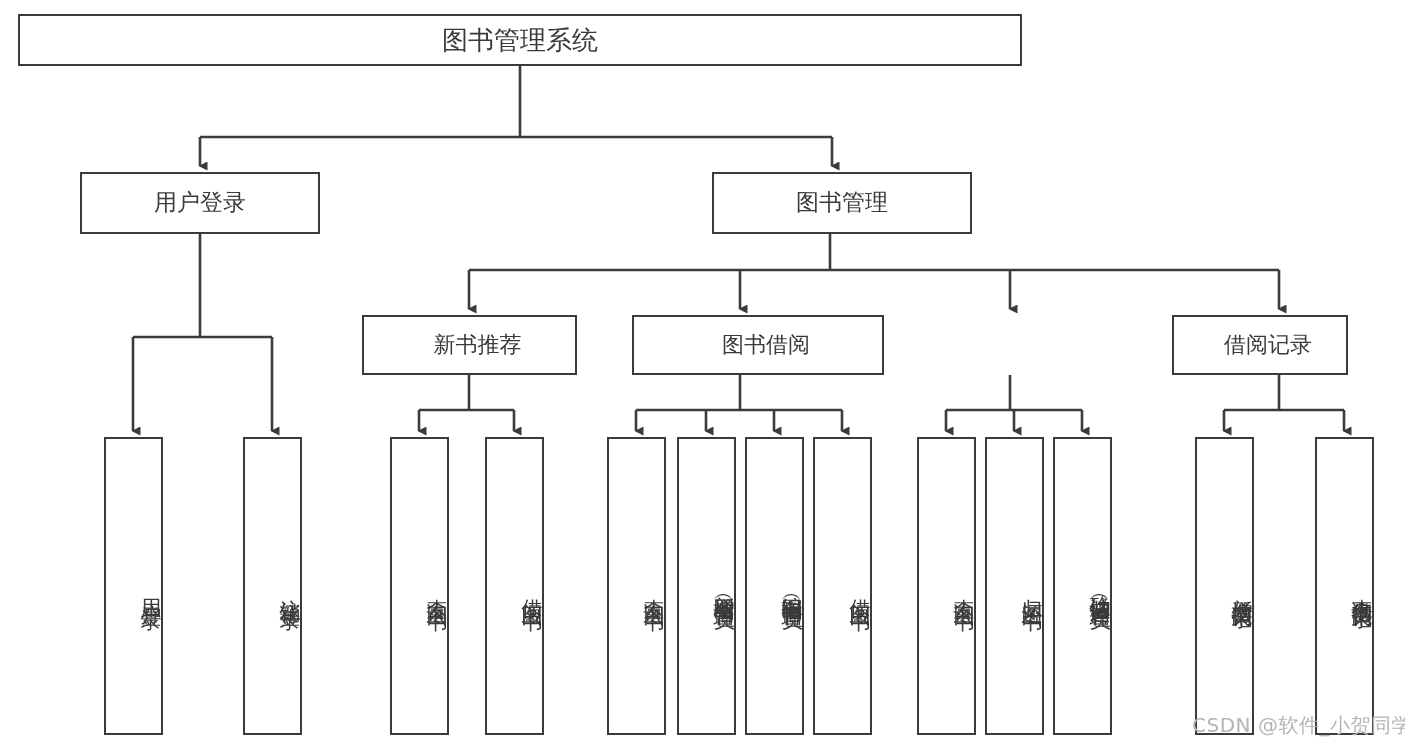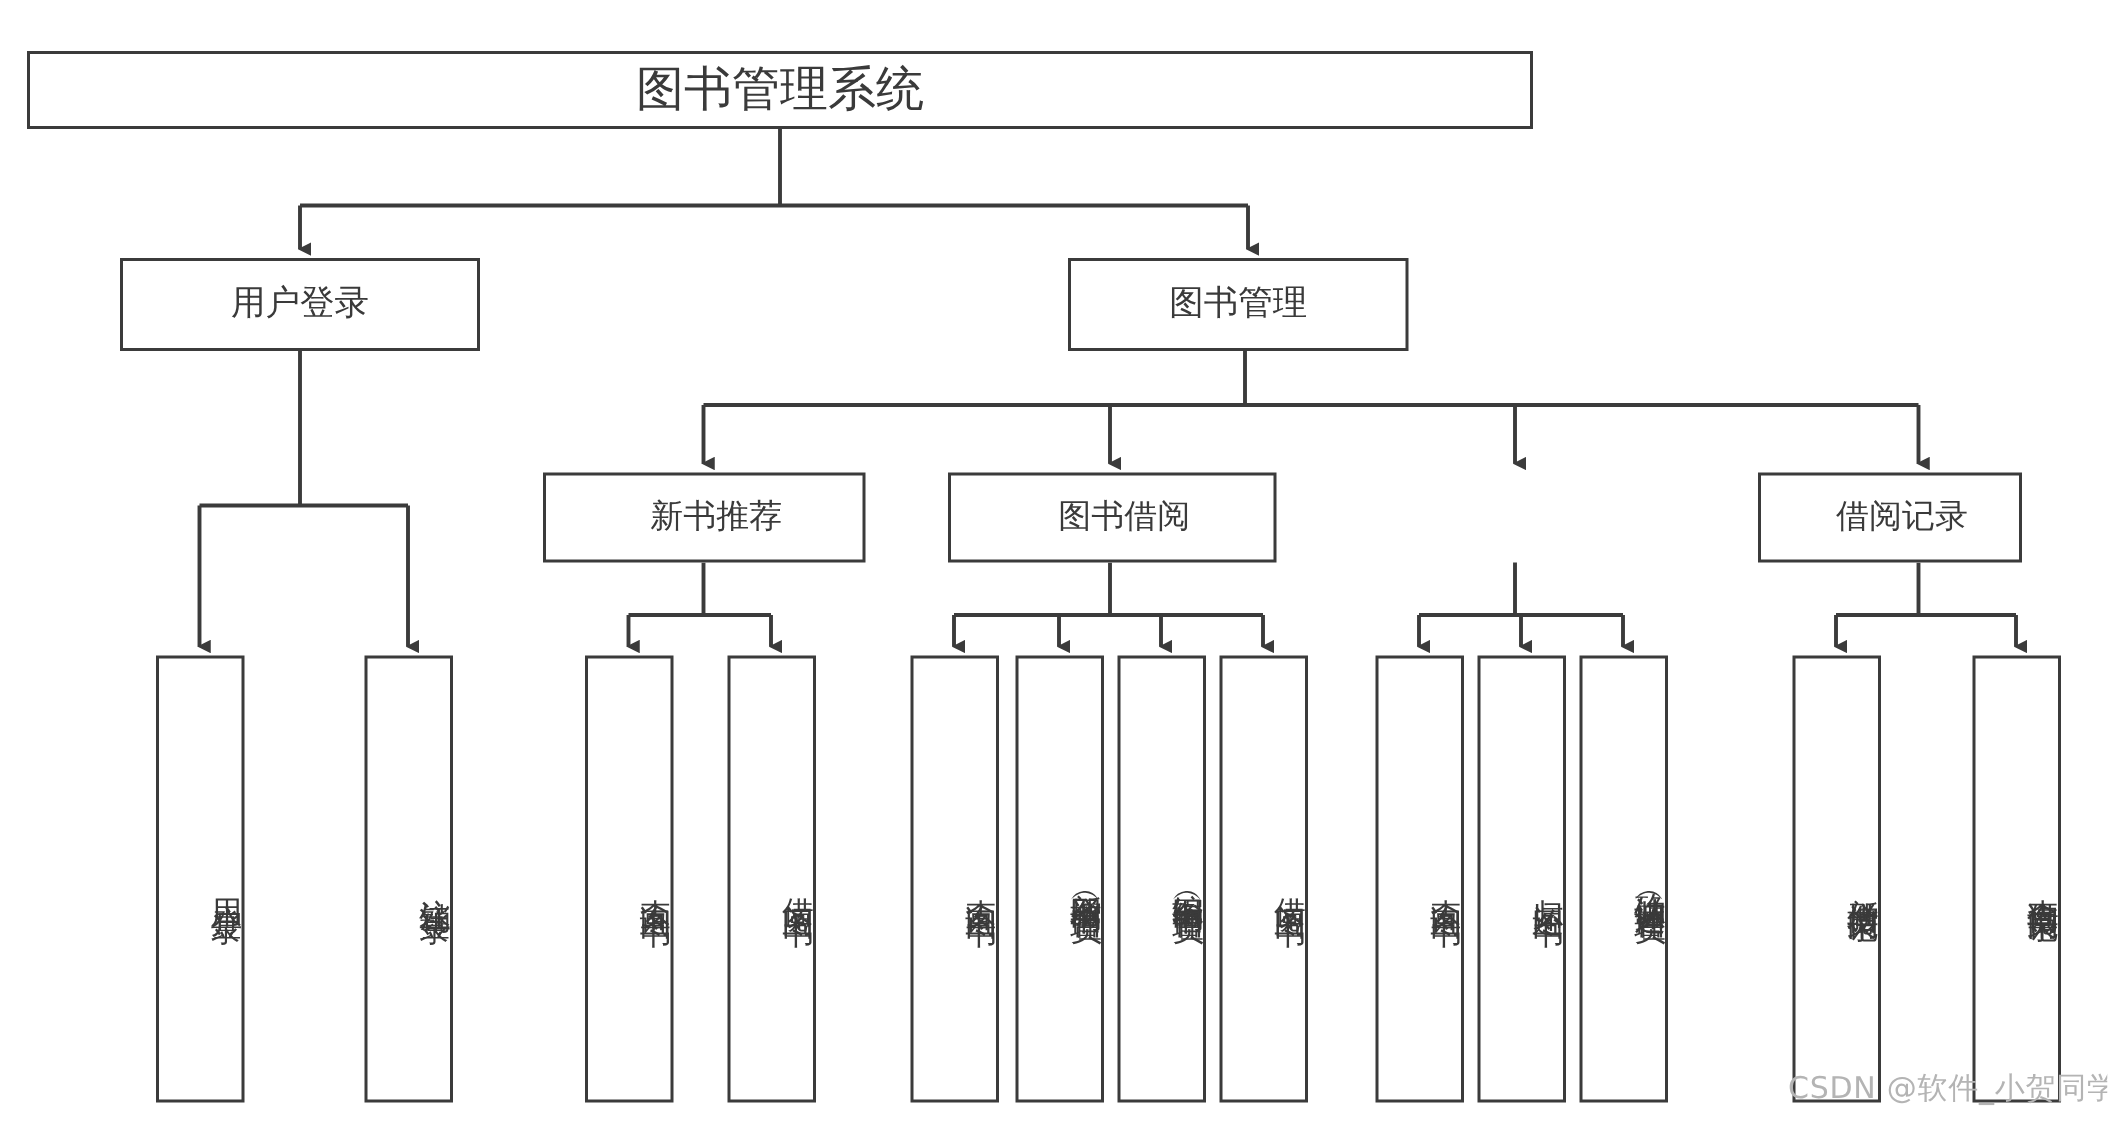--- a/index.html
+++ b/index.html
@@ -26,21 +26,21 @@
     box-sizing:border-box;
     border:2.5px solid #3b3b3b;
     background:#ffffff;
     display:flex;
     align-items:center;
     justify-content:center;
     text-align:center;
     color:#3a3a3a;
     line-height:1.18;
   }
-  .node.root{ font-size:32px;margin-top:20px; }
+  .node.root{ font-size:26px; }
   .node.l1{ font-size:23px; }
   .node.l2{ font-size:22px;padding-left:16px; }
   .node.leaf{
     font-size:21px;
     writing-mode:vertical-rl;
     text-orientation:upright;
     align-items:flex-start;
     justify-content:center;
     padding-top:8px;
     letter-spacing:4px;
@@ -107,24 +107,24 @@
       <path d="M 1279 375 L 1279 410"></path>
       <path d="M 1224 410 L 1344 410"></path>
       <path d="M 1224 410 L 1224 431" marker-end="url(#arrow)"></path>
       <path d="M 1344 410 L 1344 431" marker-end="url(#arrow)"></path>
     </g>
   </svg>
 
   <div class="node root" style="left:18px; top:14px; width:1004px; height:52px;">图书管理系统</div>
 
   <div class="node l1" style="left:80px; top:172px; width:240px; height:62px;">用户登录</div>
-  <div class="node l1" style="left:712px; top:172px; width:227px; height:62px;">图书管理</div>
+  <div class="node l1" style="left:712px; top:172px; width:260px; height:62px;">图书管理</div>
 
   <div class="node l2" style="left:362px; top:315px; width:215px; height:60px;">新书推荐</div>
-  <div class="node l2" style="left:632px; top:315px; width:219px; height:60px;">图书借阅</div>
+  <div class="node l2" style="left:632px; top:315px; width:252px; height:60px;">图书借阅</div>
   <div class="node l2" style="left:1172px; top:315px; width:176px; height:60px;">借阅记录</div>
 
   <div class="node leaf" style="left:104px; top:437px; width:59px; height:298px;">用户登录</div>
   <div class="node leaf" style="left:243px; top:437px; width:59px; height:298px;">注销登录</div>
 
   <div class="node leaf" style="left:390px; top:437px; width:59px; height:298px;">查询图书</div>
   <div class="node leaf" style="left:485px; top:437px; width:59px; height:298px;">借阅图书</div>
 
   <div class="node leaf" style="left:607px; top:437px; width:59px; height:298px;">查询图书</div>
   <div class="node leaf tall" style="left:677px; top:437px; width:59px; height:298px;">新增图书（管理员）</div>

